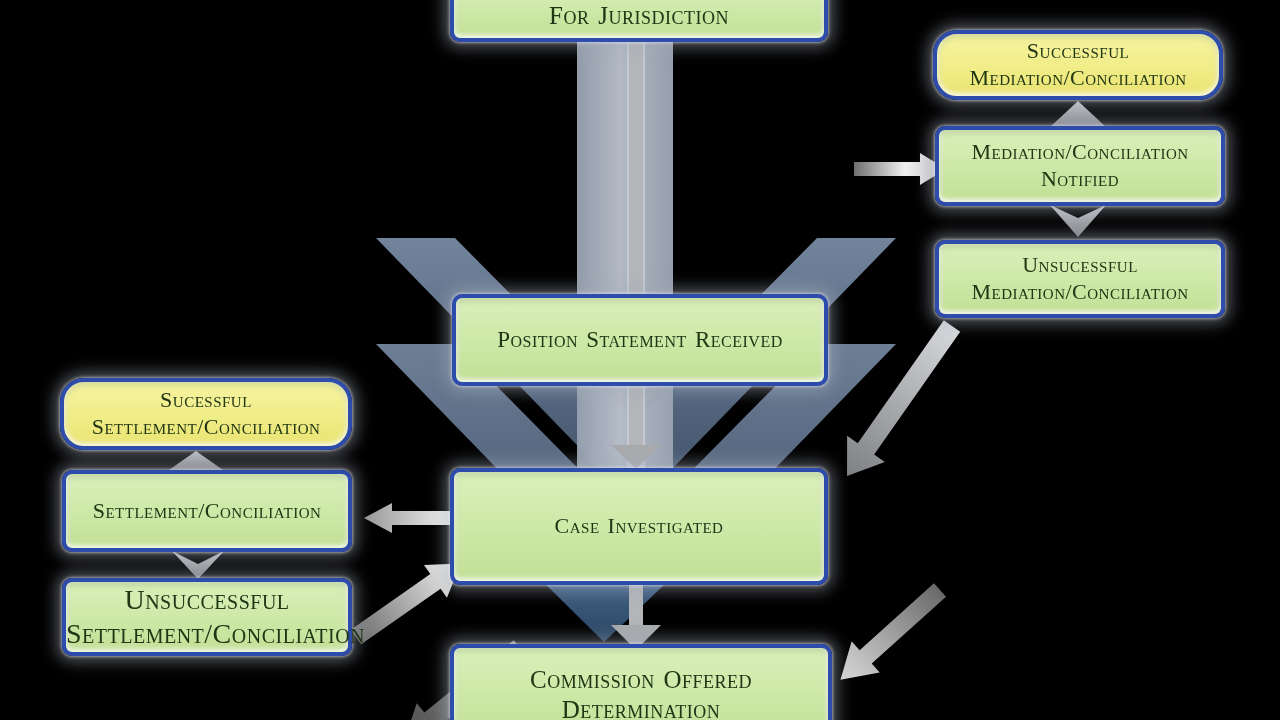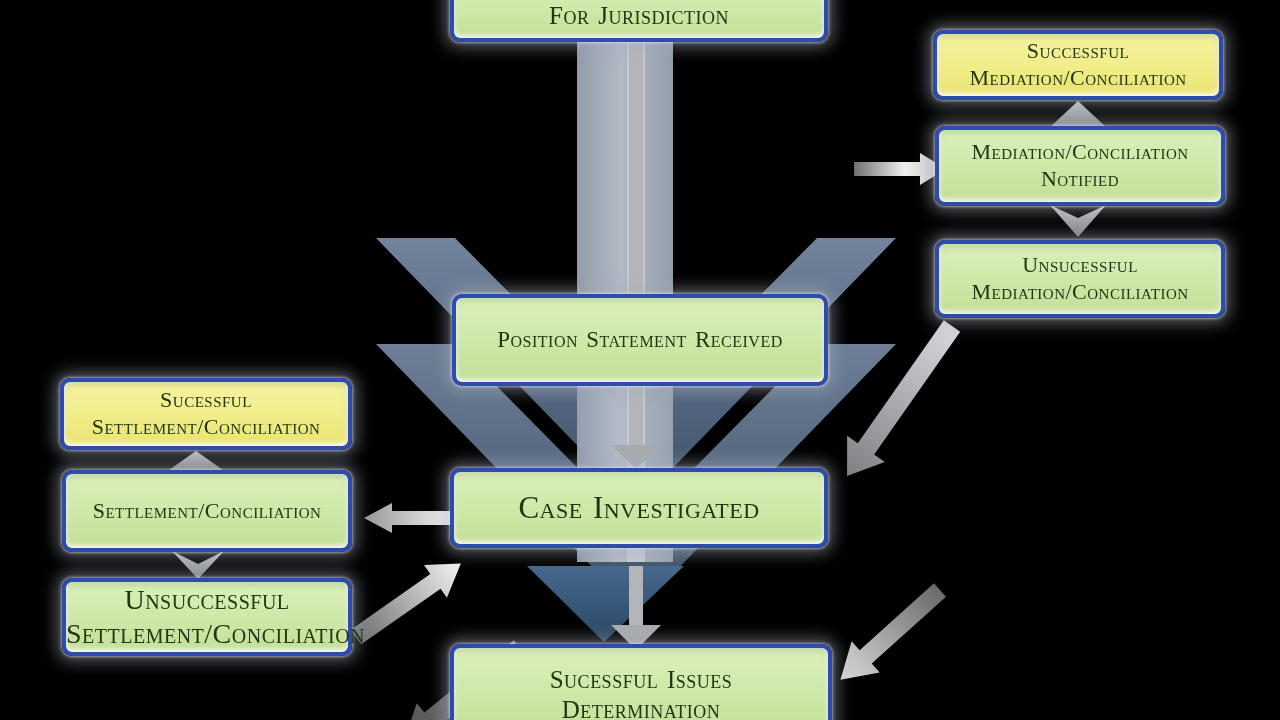--- a/index.html
+++ b/index.html
@@ -11,21 +11,21 @@
         display:flex;flex-direction:column;justify-content:center;align-items:center;
         text-align:center;color:#203614;font-variant:small-caps;
         letter-spacing:.5px;word-spacing:2px;line-height:1.22;
         box-shadow:0 0 3px 1px rgba(235,240,248,.55),
                    0 0 15px 6px rgba(165,172,186,.48),
                    inset 0 -3px 5px rgba(255,255,255,.75),
                    inset 0 3px 6px rgba(70,100,45,.22),
                    inset 3px 0 5px rgba(255,255,255,.30),
                    inset -3px 0 5px rgba(255,255,255,.30);}
   .green{background:linear-gradient(180deg,#daf0ba 0%,#cde8a6 55%,#c2df96 100%);}
-  .yellow{background:linear-gradient(180deg,#f6f3a2 0%,#f0ec85 60%,#e9e371 100%);}
+  .yellow{background:linear-gradient(180deg,#f6f3a2 0%,#f0ec85 60%,#e9e371 100%);border-radius:24px;}
   .l{width:100%;}
 </style>
 </head>
 <body>
 
 <div class="stage">
 
   <svg class="bg" width="1280" height="720" viewBox="0 0 1280 720">
     <defs>
       <linearGradient id="gw" x1="0" y1="0" x2="0" y2="1">
@@ -119,26 +119,26 @@
 
   <div class="node green" style="left:450px;top:-22px;width:378px;height:64px;font-size:25px;padding-top:12px;">
     <div class="l">For Jurisdiction</div>
   </div>
 
 
   <div class="node green" style="left:452px;top:294px;width:376px;height:92px;font-size:23px;gap:12px;">
     <div class="l">Position Statement Received</div>
   </div>
 
-  <div class="node green" style="left:450px;top:468px;width:378px;height:80px;font-size:31px;">
+  <div class="node green" style="left:450px;top:468px;width:378px;height:117px;font-size:22px;">
     <div class="l">Case Investigated</div>
   </div>
 
   <div class="node green" style="left:450px;top:644px;width:382px;height:96px;font-size:25px;padding-top:6px;">
-    <div class="l">Sucessful Issues</div>
+    <div class="l">Commission Offered</div>
     <div class="l">Determination</div>
   </div>
 
   <div class="node yellow" style="left:933px;top:30px;width:290px;height:70px;font-size:22px;">
     <div class="l">Successful</div>
     <div class="l">Mediation/Conciliation</div>
   </div>
 
   <div class="node green" style="left:935px;top:126px;width:290px;height:80px;font-size:22px;">
     <div class="l">Mediation/Conciliation</div>

